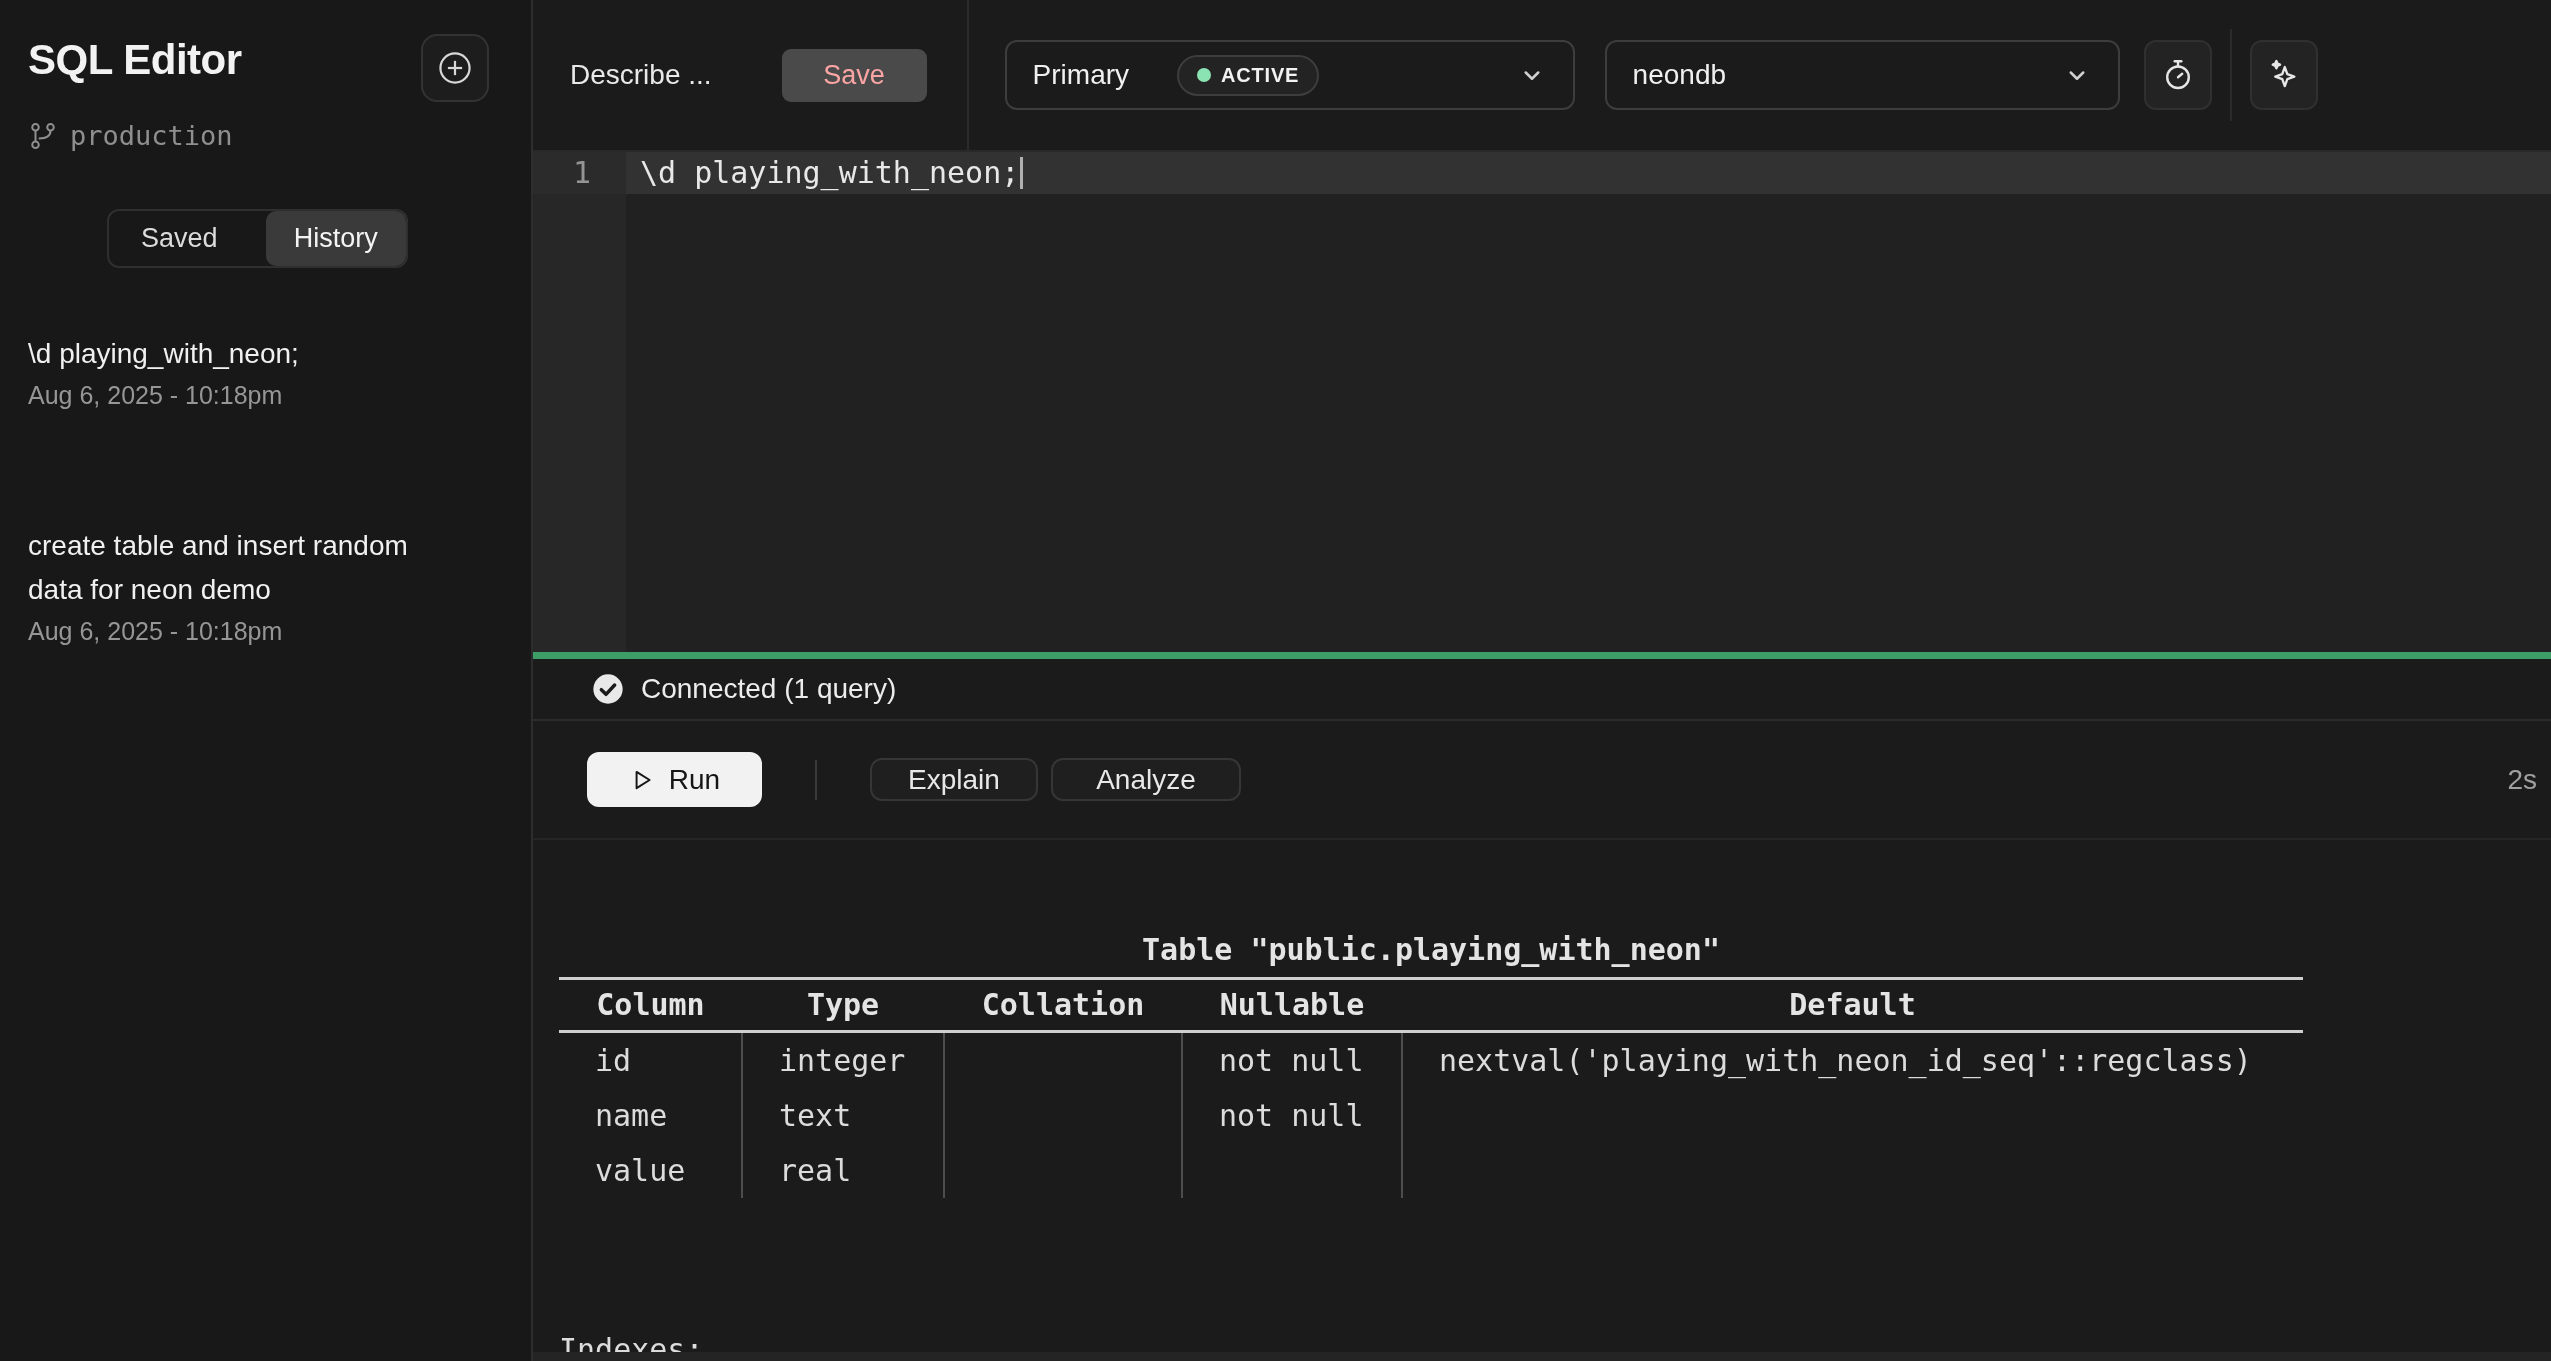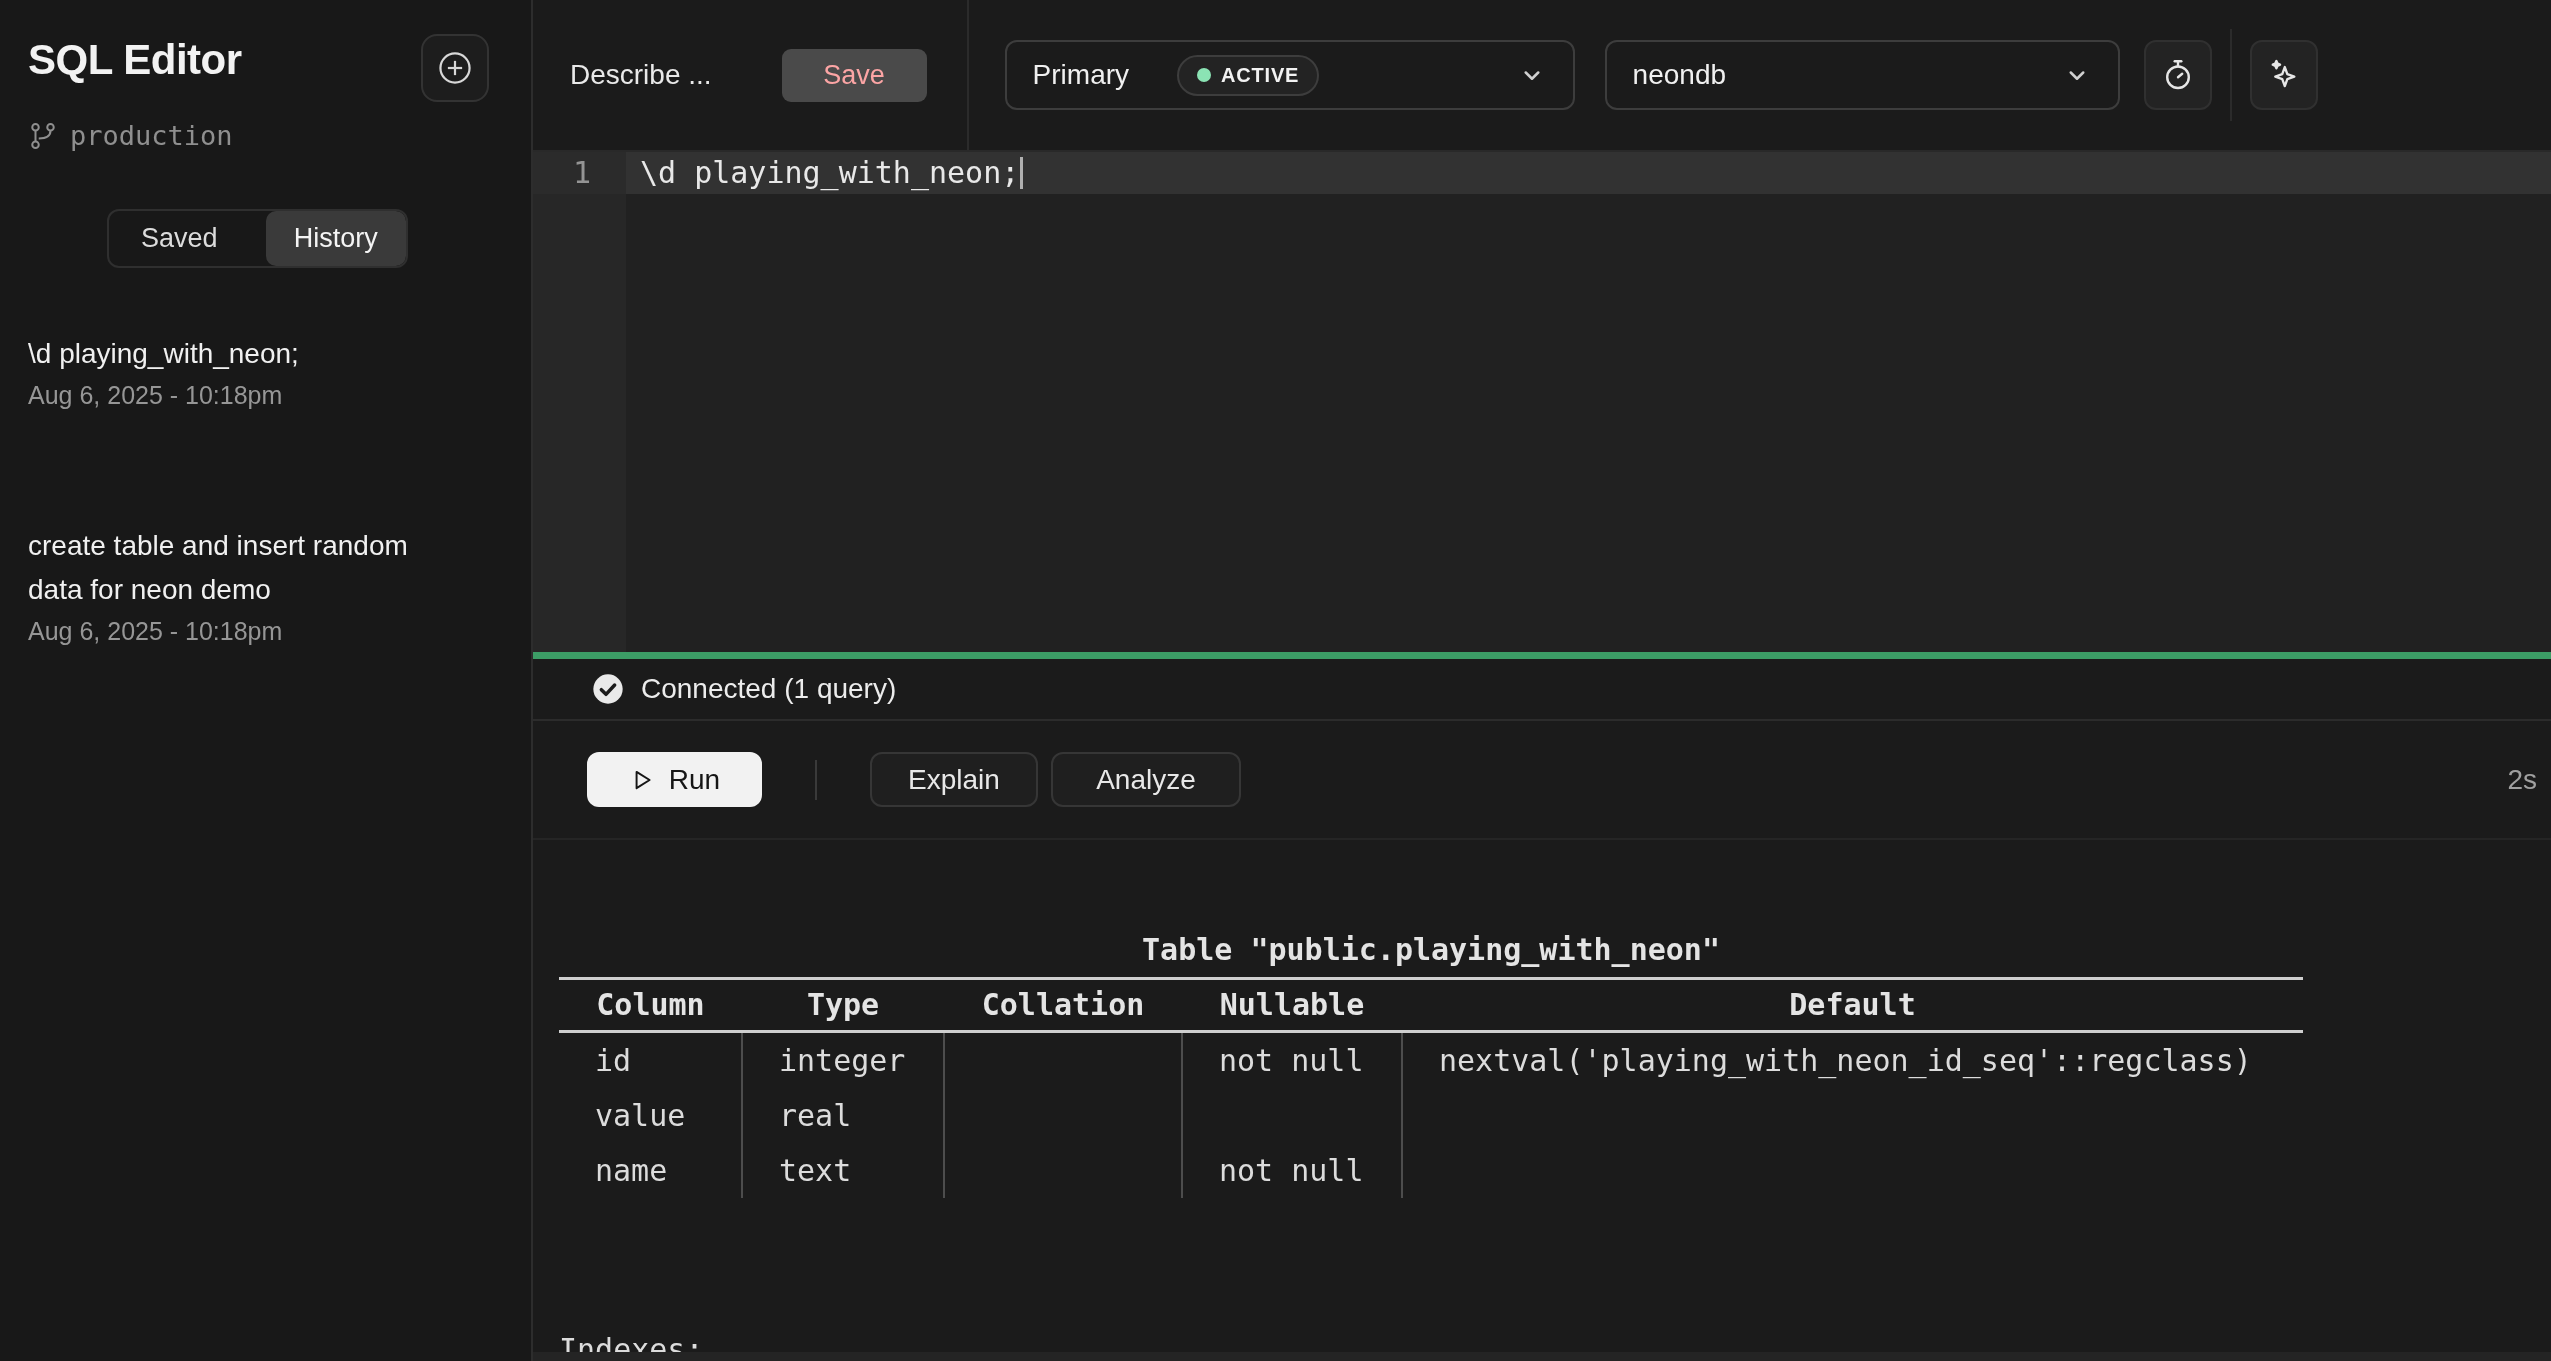--- a/index.html
+++ b/index.html
@@ -79,21 +79,21 @@
   .status-text { margin-left:17px; font-size:28px; color:#ececec; }
 
   
   .actionbar { height:119px; flex:0 0 119px; display:flex; align-items:center;
                background:#1b1b1b; border-bottom:2px solid #252525;
                padding:0 10px 0 54px; }
   .run-btn { display:flex; align-items:center; justify-content:center; gap:14px;
              width:175px; height:55px; border:none; border-radius:12px; background:#f2f2f2;
              color:#161616; font-size:28px; font-family:inherit; cursor:pointer; }
   .act-vdiv { width:2px; height:40px; background:#3a3a3a; margin-left:53px; }
-  .ghost-btn { height:55px; border:2px solid #363636; border-radius:12px; background:#1f1f1f;
+  .ghost-btn { height:43px; border:2px solid #363636; border-radius:12px; background:#1f1f1f;
                color:#e8e8e8; font-size:28px; font-family:inherit; cursor:pointer; }
   .explain-btn { width:168px; margin-left:53px; }
   .analyze-btn { width:190px; margin-left:13px; }
   .flex-spacer { flex:1; }
   .duration { font-size:28px; color:#a0a0a0; padding-right:4px; }
 
   
   .results { flex:1; background:#1b1b1b; padding:82px 0 0 26px; position:relative;
              font-family:"DejaVu Sans Mono", monospace; font-size:30px; color:#dcdcdc;
              overflow:hidden; }
@@ -273,31 +273,31 @@
           </thead>
           <tbody>
             <tr>
               <td>id</td>
               <td>integer</td>
               <td></td>
               <td>not null</td>
               <td>nextval('playing_with_neon_id_seq'::regclass)</td>
             </tr>
             <tr>
+              <td>name</td>
+              <td>text</td>
+              <td></td>
+              <td>not null</td>
+              <td></td>
+            </tr>
+            <tr>
               <td>value</td>
               <td>real</td>
               <td></td>
               <td></td>
-              <td></td>
-            </tr>
-            <tr>
-              <td>name</td>
-              <td>text</td>
-              <td></td>
-              <td>not null</td>
               <td></td>
             </tr>
           </tbody>
         </table>
         <div class="indexes">
           <div>Indexes:</div>
           
         </div>
       </div>
       <div class="bottom-strip"></div>

